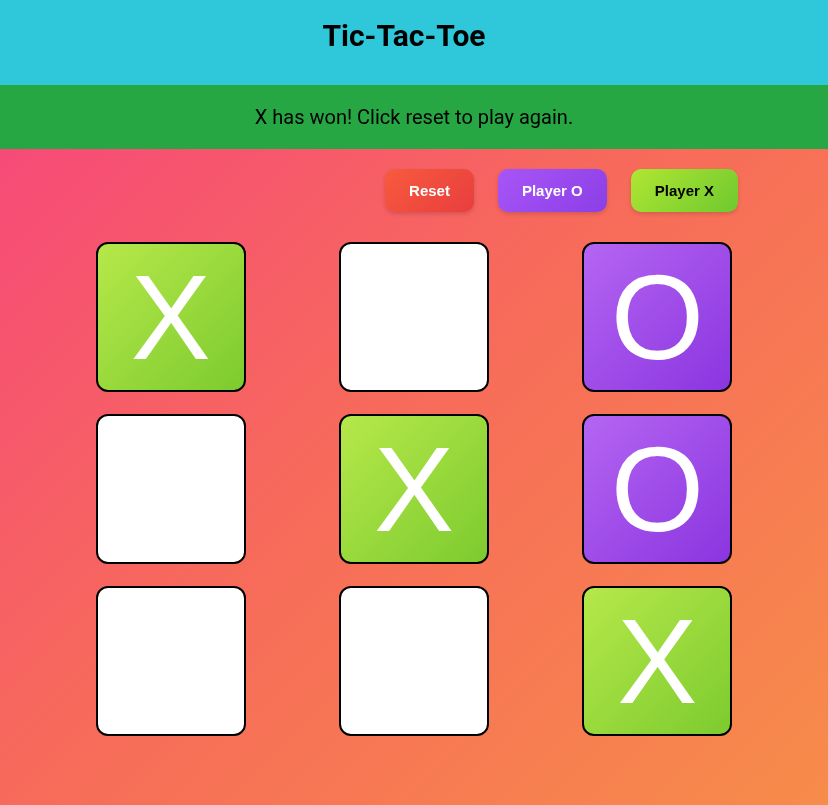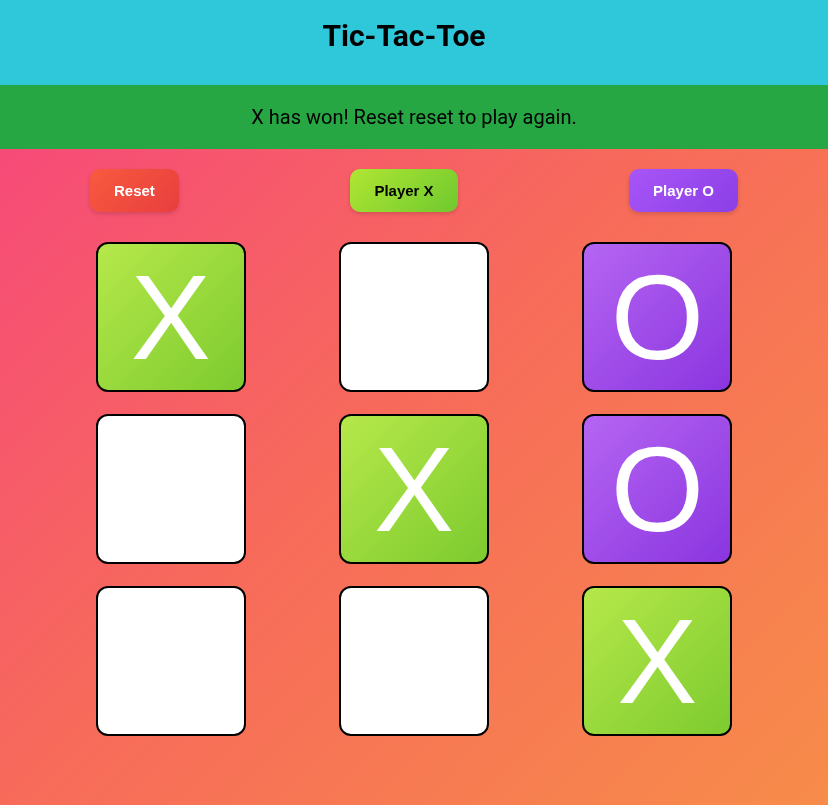--- a/index.html
+++ b/index.html
@@ -40,21 +40,21 @@
     .status-text {
       font-size: 20px;
       color: #000;
       font-weight: 400;
     }
     .game-area {
       padding: 20px 60px 0 60px;
     }
     .controls {
       display: flex;
-      justify-content: space-between;
+      justify-content: flex-end;
       align-items: center;
       margin-bottom: 30px;
       padding: 0 30px;
       gap: 24px;
     }
     .btn {
       border: none;
       border-radius: 10px;
       padding: 13px 24px;
       font-size: 15px;
@@ -107,28 +107,28 @@
     }
   </style>
 </head>
 <body>
 
 <div class="header">
   <h1 class="title">Tic-Tac-Toe</h1>
 </div>
 
 <div class="status-bar">
-  <div class="status-text">X has won! Reset reset to play again.</div>
+  <div class="status-text">X has won! Click reset to play again.</div>
 </div>
 
 <div class="game-area">
   <div class="controls">
     <button class="btn btn-reset">Reset</button>
+    <button class="btn btn-player-o">Player O</button>
     <button class="btn btn-player-x">Player X</button>
-    <button class="btn btn-player-o">Player O</button>
   </div>
 
   <div class="board">
     <div class="cell mark-x">
         <span class="mark">X</span>
       </div>
     <div class="cell">
         <span class="mark"></span>
       </div>
     <div class="cell mark-o">

